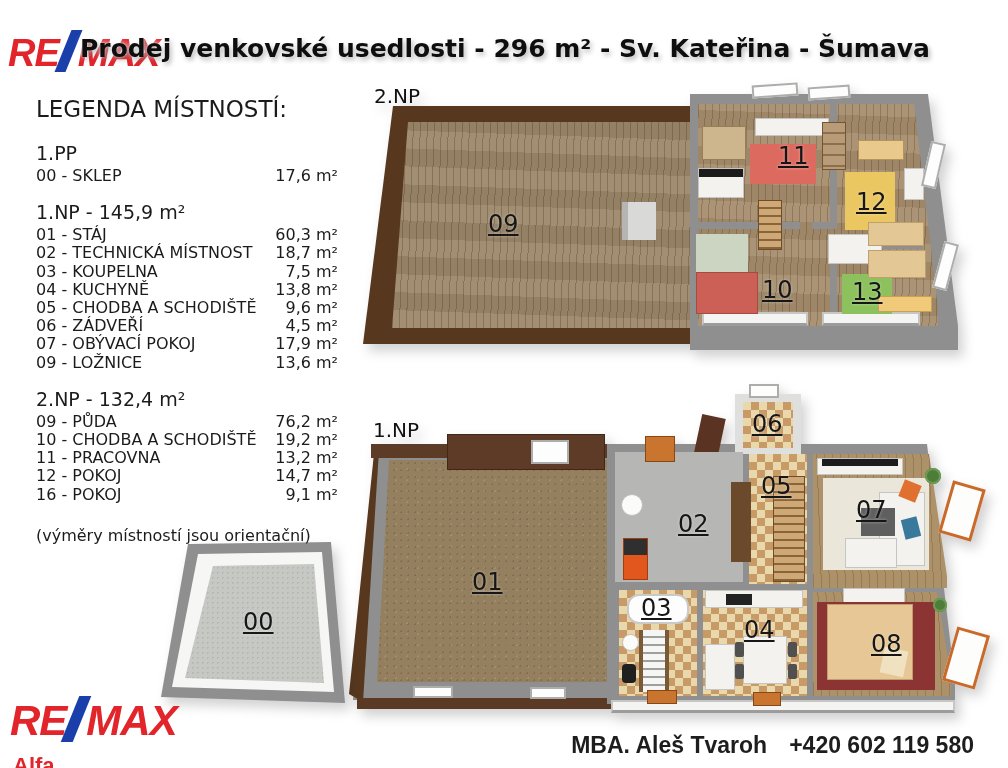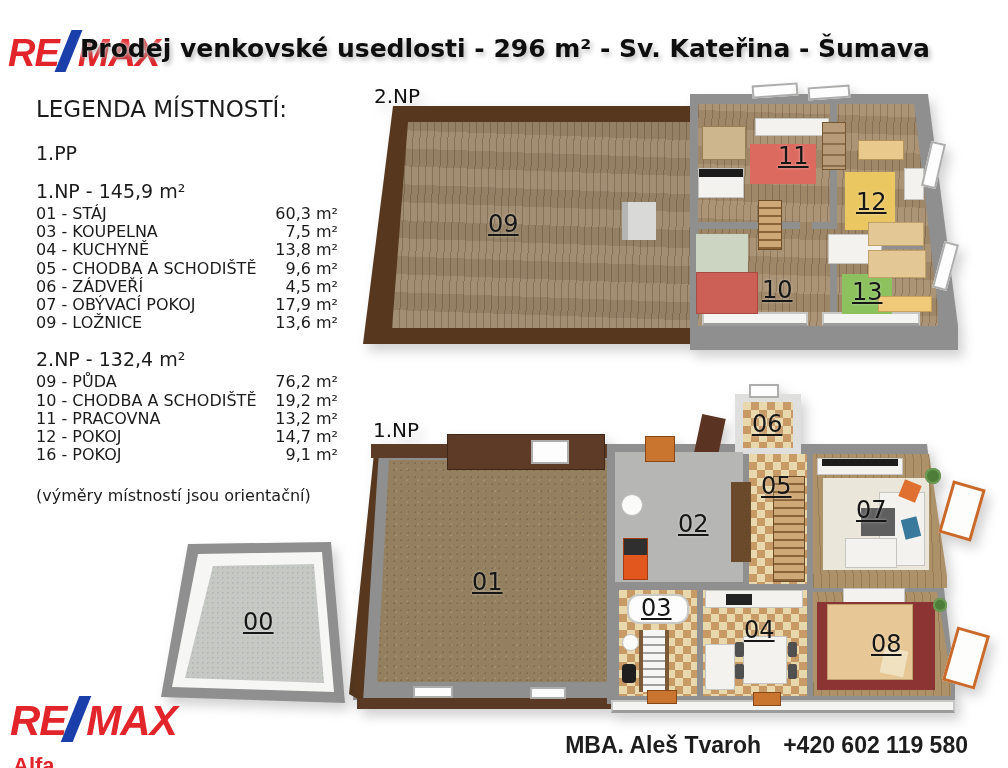--- a/index.html
+++ b/index.html
@@ -55,21 +55,21 @@
   .tub{background:#fdfdfd;border:2px solid #c9c9c7;border-radius:12px;}
   .plant{background:#4e7d3a;border-radius:50%;box-shadow:inset 0 0 0 2px #6b9b52;}
   .chair{background:#505050;border-radius:2px;}
   .shelfst{background:repeating-linear-gradient(180deg,#b89c7a 0 9px,#8d6f4c 9px 11px);border:1px solid #74552f;}
   .stairs-wood{background:repeating-linear-gradient(180deg,#cfa877 0 6px,#8a6437 6px 8px);border:1px solid #6e4e28;}
   .stairs-white{background:repeating-linear-gradient(180deg,#f5f5f3 0 6px,#9f9f9d 6px 8px);}
   .rn{font-size:24px;color:#161616;z-index:6;text-shadow:0 0 3px rgba(255,255,255,.45);text-decoration:underline;}
   .plabel{font-size:20px;color:#101010;z-index:6;}
 
   
-  .contact{right:40px;top:732px;display:flex;gap:22px;align-items:baseline;
+  .contact{right:34px;top:732px;display:flex;gap:22px;align-items:baseline;
            font-family:"Liberation Sans",sans-serif;font-size:23px;color:#1d1d1d;}
   .contact .agent{font-weight:700;}
   .contact .phone{font-weight:700;}
   .office{font-size:22px;font-weight:700;color:#e2252b;font-family:"Liberation Sans",sans-serif;margin-top:11px;margin-left:3px;}
 </style>
 </head>
 <body>
 
 <div class="canvas">
 
@@ -78,25 +78,33 @@
     <span class="logo-slash" style="width:11px;height:42px;"></span>
     <span class="logo-red">MAX</span>
   </div>
 
   <div class="title">Prodej venkovské usedlosti - 296 m² - Sv. Kateřina - Šumava</div>
 
   <div class="legend">
     <div class="lg-heading">LEGENDA MÍSTNOSTÍ:</div>
 
     <div class="lg-header">1.PP</div>
+    <div class="lg-row">
+      <span>00 - SKLEP</span>
+      <span>17,6 m²</span>
+    </div>
 
     <div class="lg-header">1.NP - 145,9 m²</div>
     <div class="lg-row">
       <span>01 - STÁJ</span>
       <span>60,3 m²</span>
+    </div>
+    <div class="lg-row">
+      <span>02 - TECHNICKÁ MÍSTNOST</span>
+      <span>18,7 m²</span>
     </div>
     <div class="lg-row">
       <span>03 - KOUPELNA</span>
       <span>7,5 m²</span>
     </div>
     <div class="lg-row">
       <span>04 - KUCHYNĚ</span>
       <span>13,8 m²</span>
     </div>
     <div class="lg-row">

